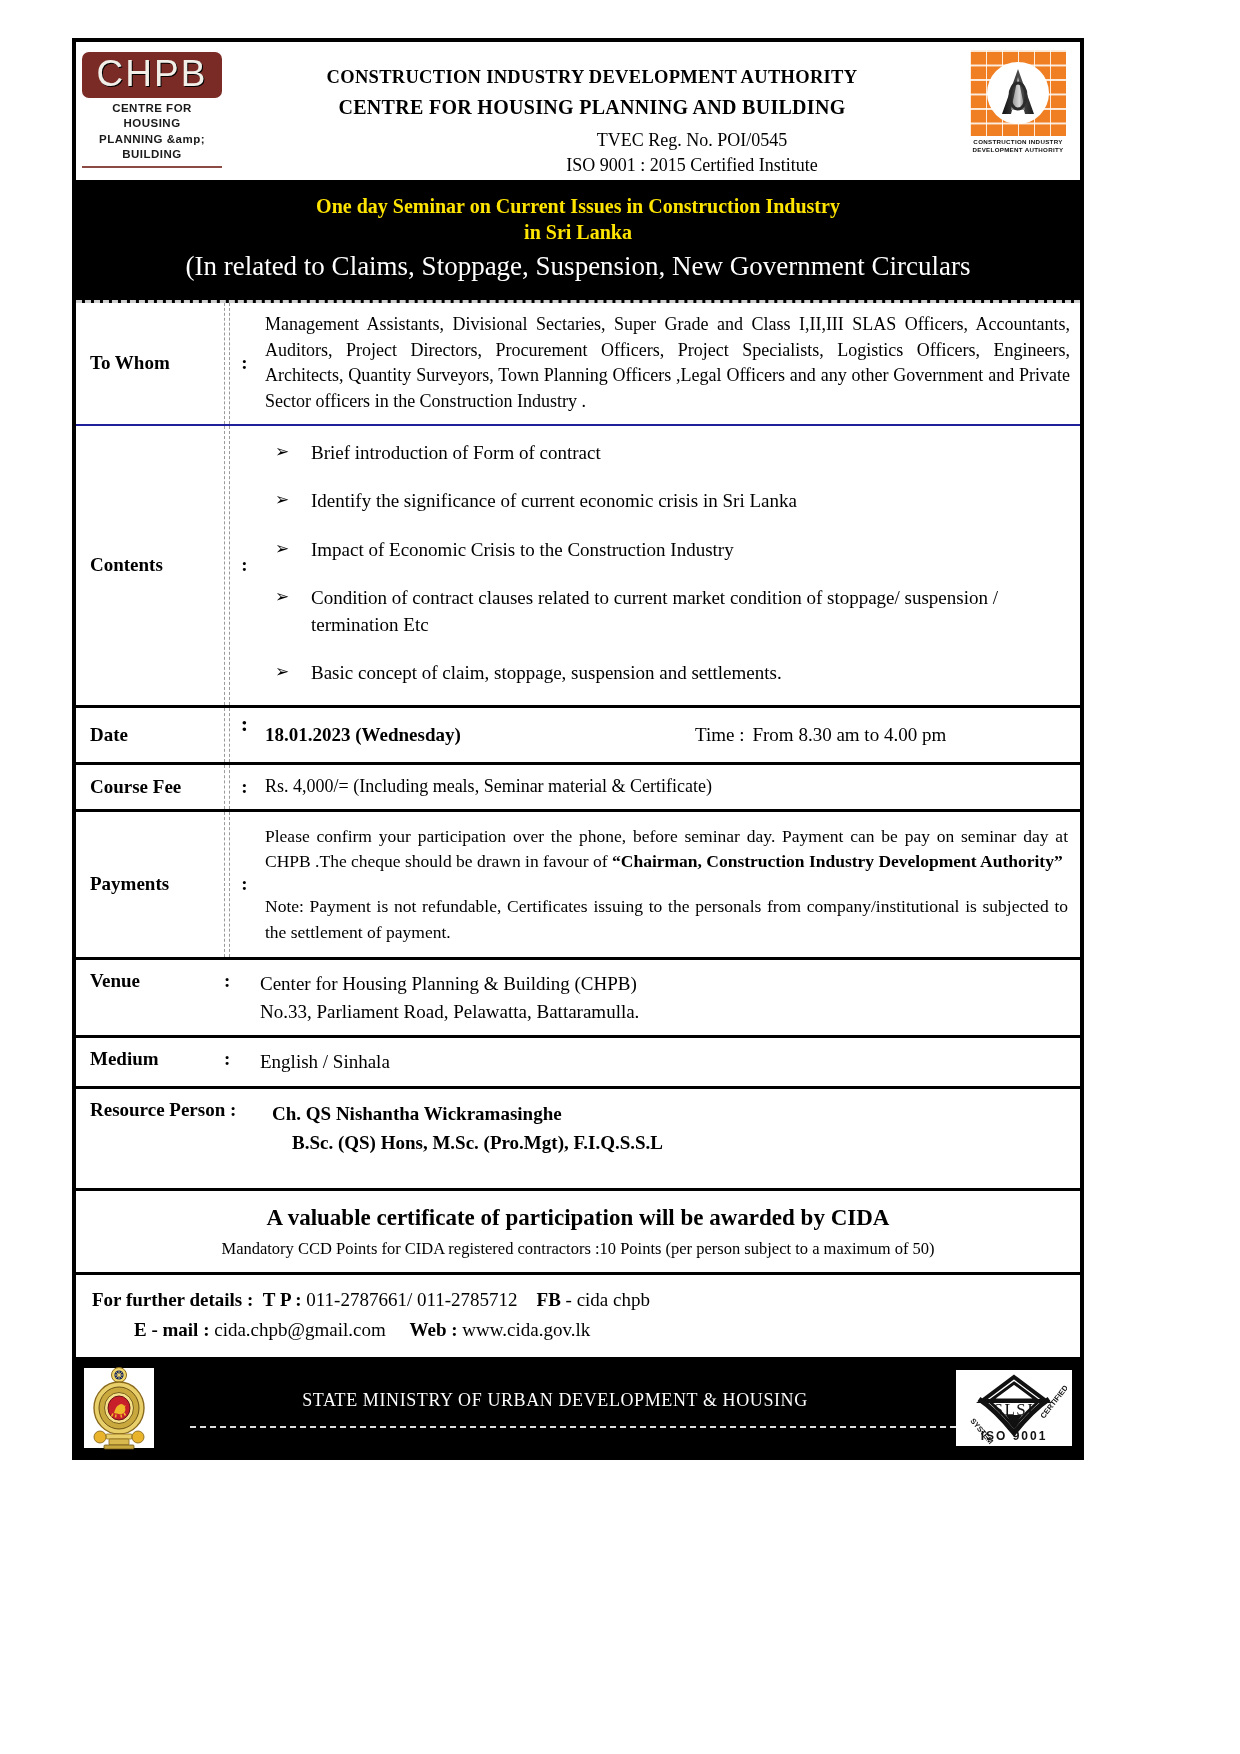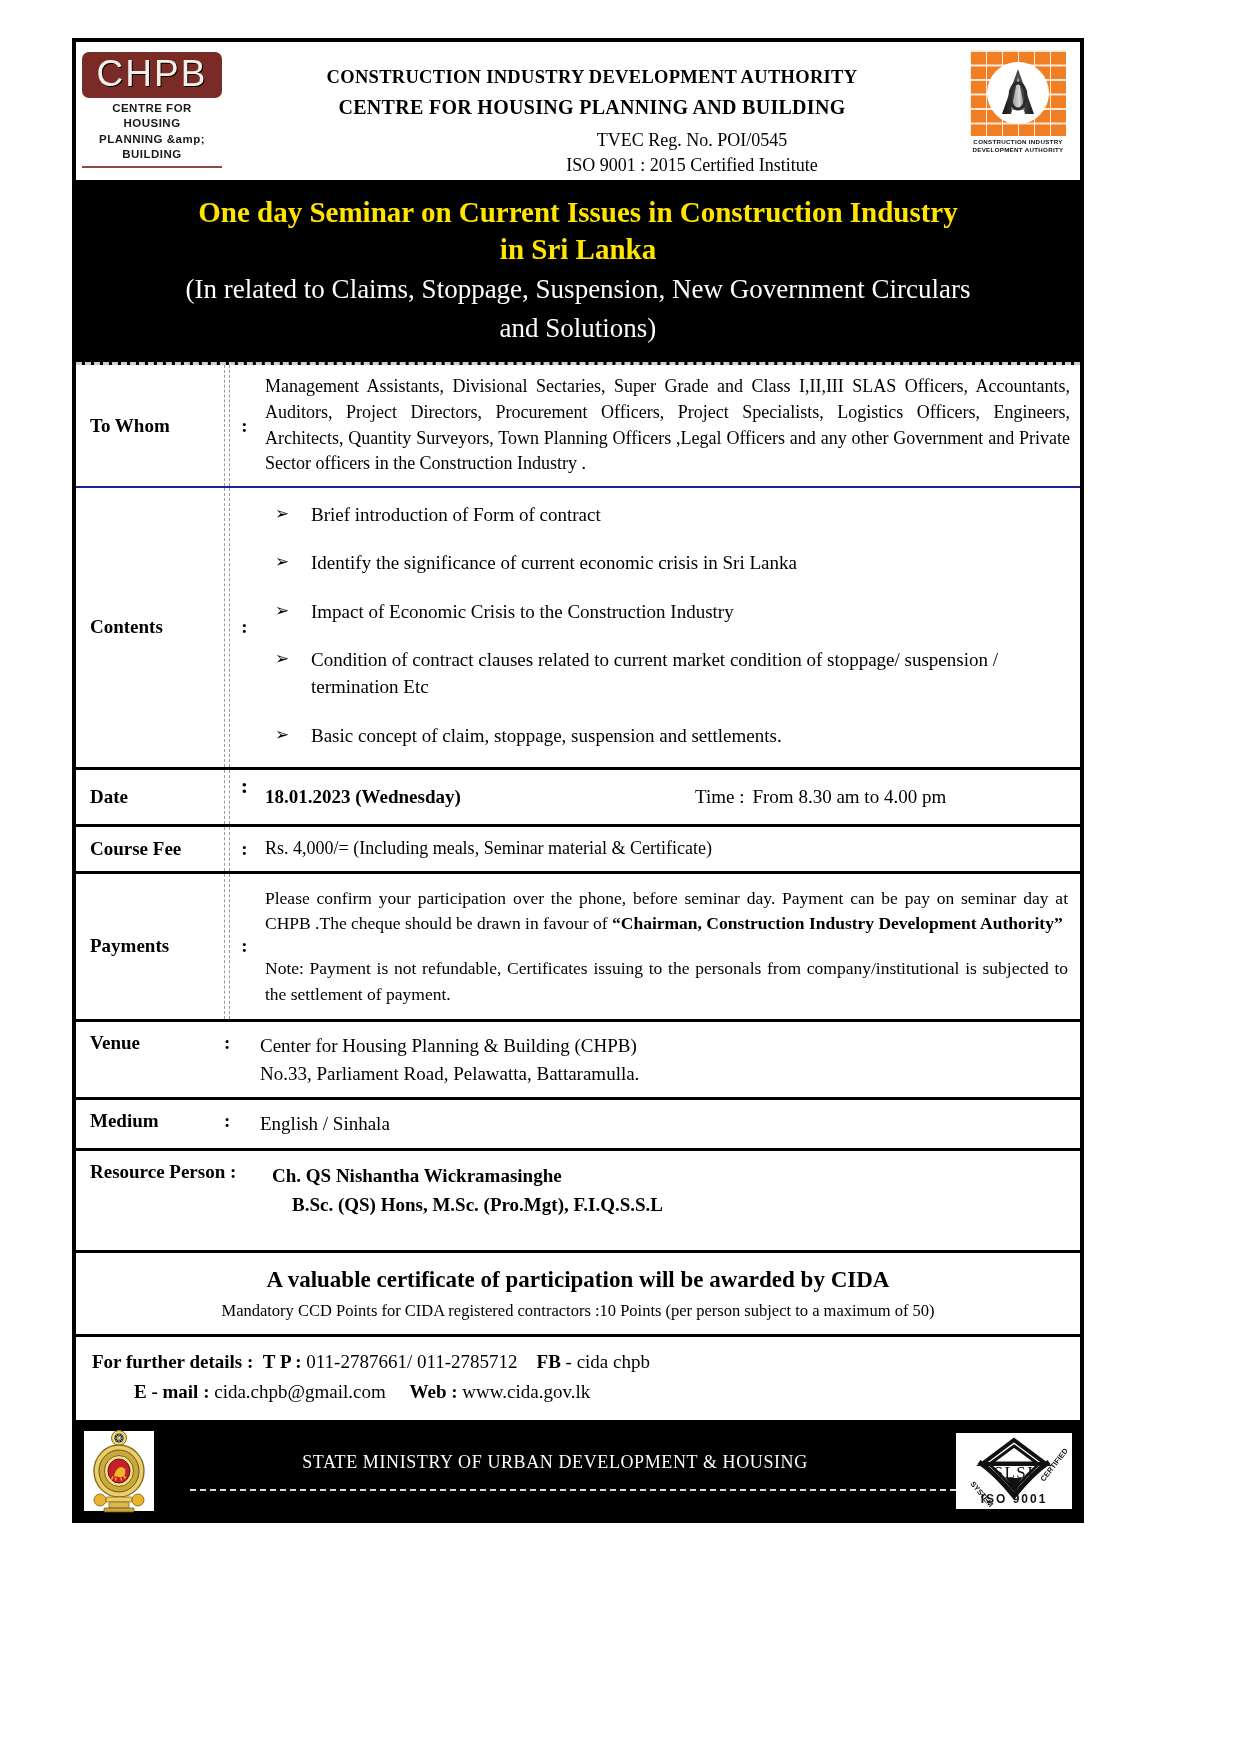--- a/index.html
+++ b/index.html
@@ -109,21 +109,21 @@
 
   
   .banner{
     background:#000;
     text-align:center;
     padding:14px 18px 16px 18px;
     border-bottom:3px dashed #cfcfcf;
   }
   .banner .t1{
     color:#ffe400;
-    font-size:29px;font-weight:bold;line-height:1.28;
+    font-size:20px;font-weight:bold;line-height:1.28;
   }
   .banner .t2{
     color:#ffffff;
     font-size:27px;line-height:1.3;margin-top:4px;
   }
 
   
   .row{
     display:flex;
     border-bottom:3px solid #000;
@@ -319,21 +319,20 @@
           <div>CONSTRUCTION  INDUSTRY</div>
           <div>DEVELOPMENT  AUTHORITY</div>
         </div>
       </div>
     </div>
 
     <div class="banner">
       <div class="t1">One day Seminar on Current Issues in Construction Industry</div>
       <div class="t1">in Sri Lanka</div>
       <div class="t2">(In related to Claims, Stoppage, Suspension, New Government Circulars</div>
-      <div class="t2">and Solutions)</div>
     </div>
 
     <div class="row blue">
       <div class="lbl">To Whom</div>
       <div class="dash-col"></div>
       <div class="colon">:</div>
       <div class="val just">Management Assistants, Divisional Sectaries, Super Grade and Class I,II,III SLAS Officers, Accountants, Auditors, Project Directors, Procurement Officers, Project Specialists, Logistics Officers, Engineers, Architects, Quantity Surveyors, Town Planning Officers ,Legal Officers and any other Government and Private Sector officers in the Construction Industry .</div>
     </div>
 
     <div class="row">

